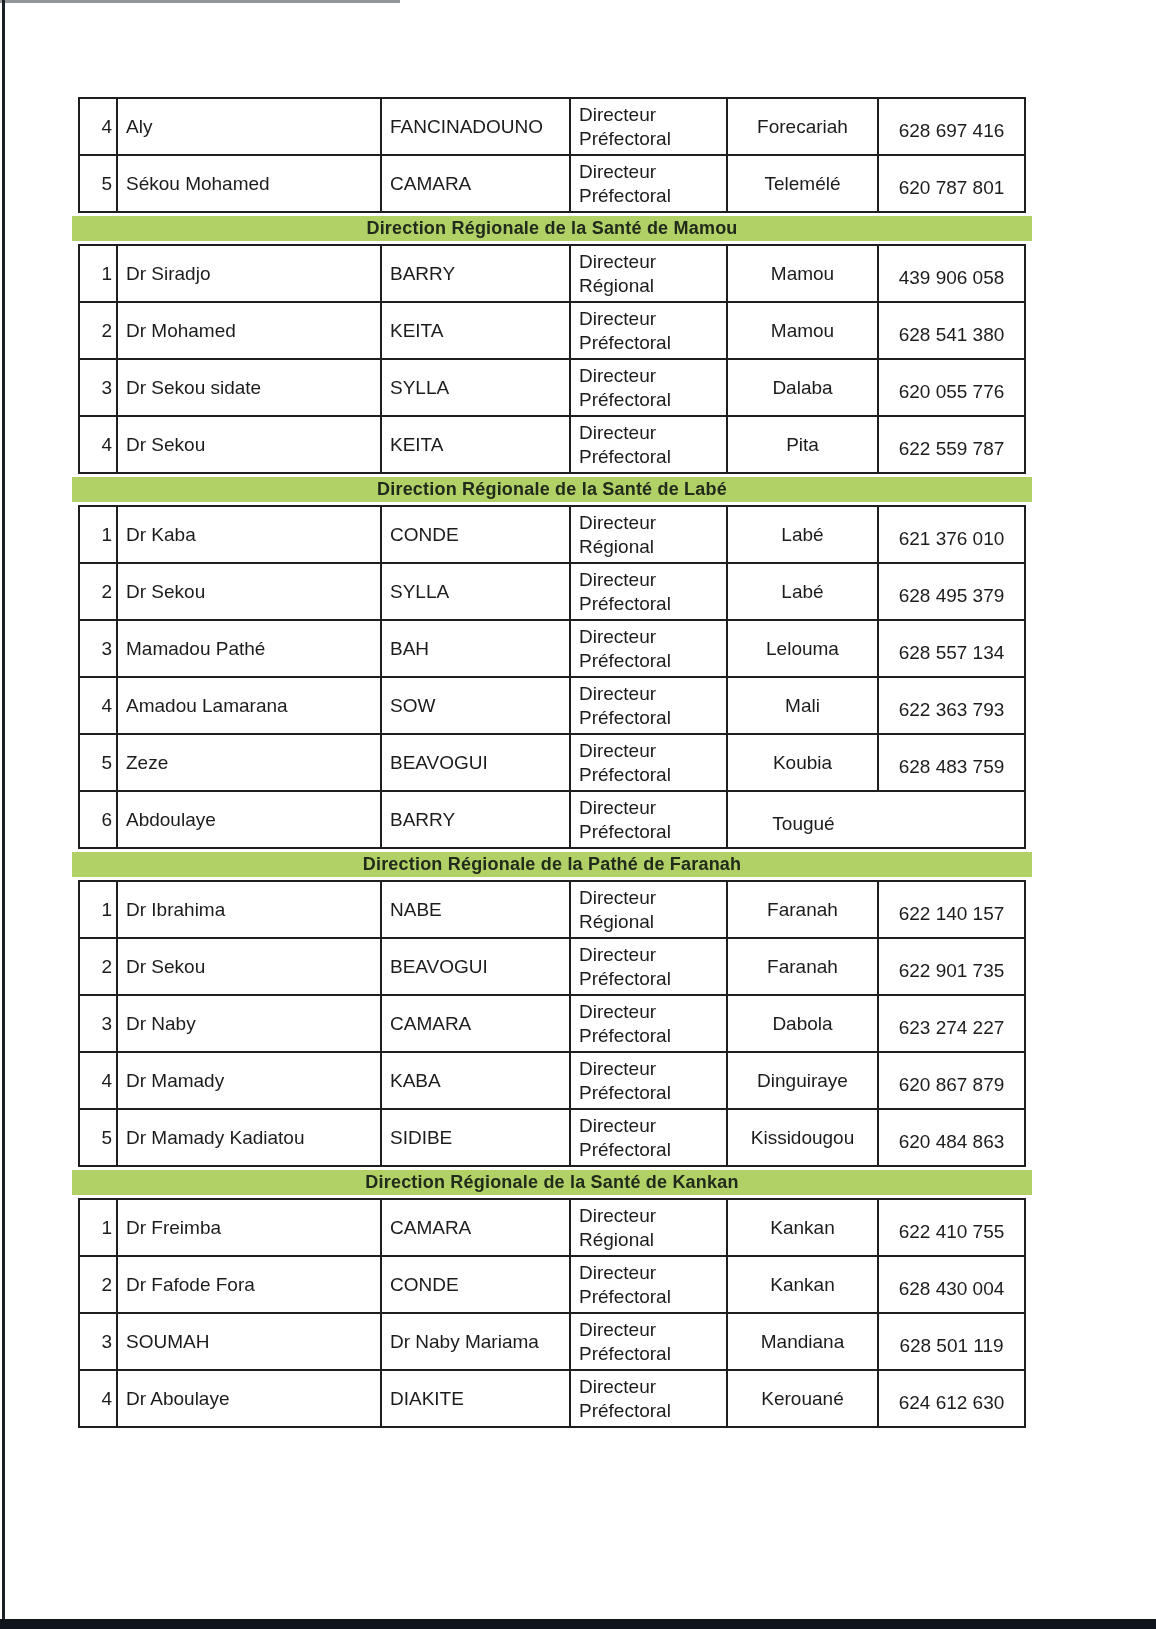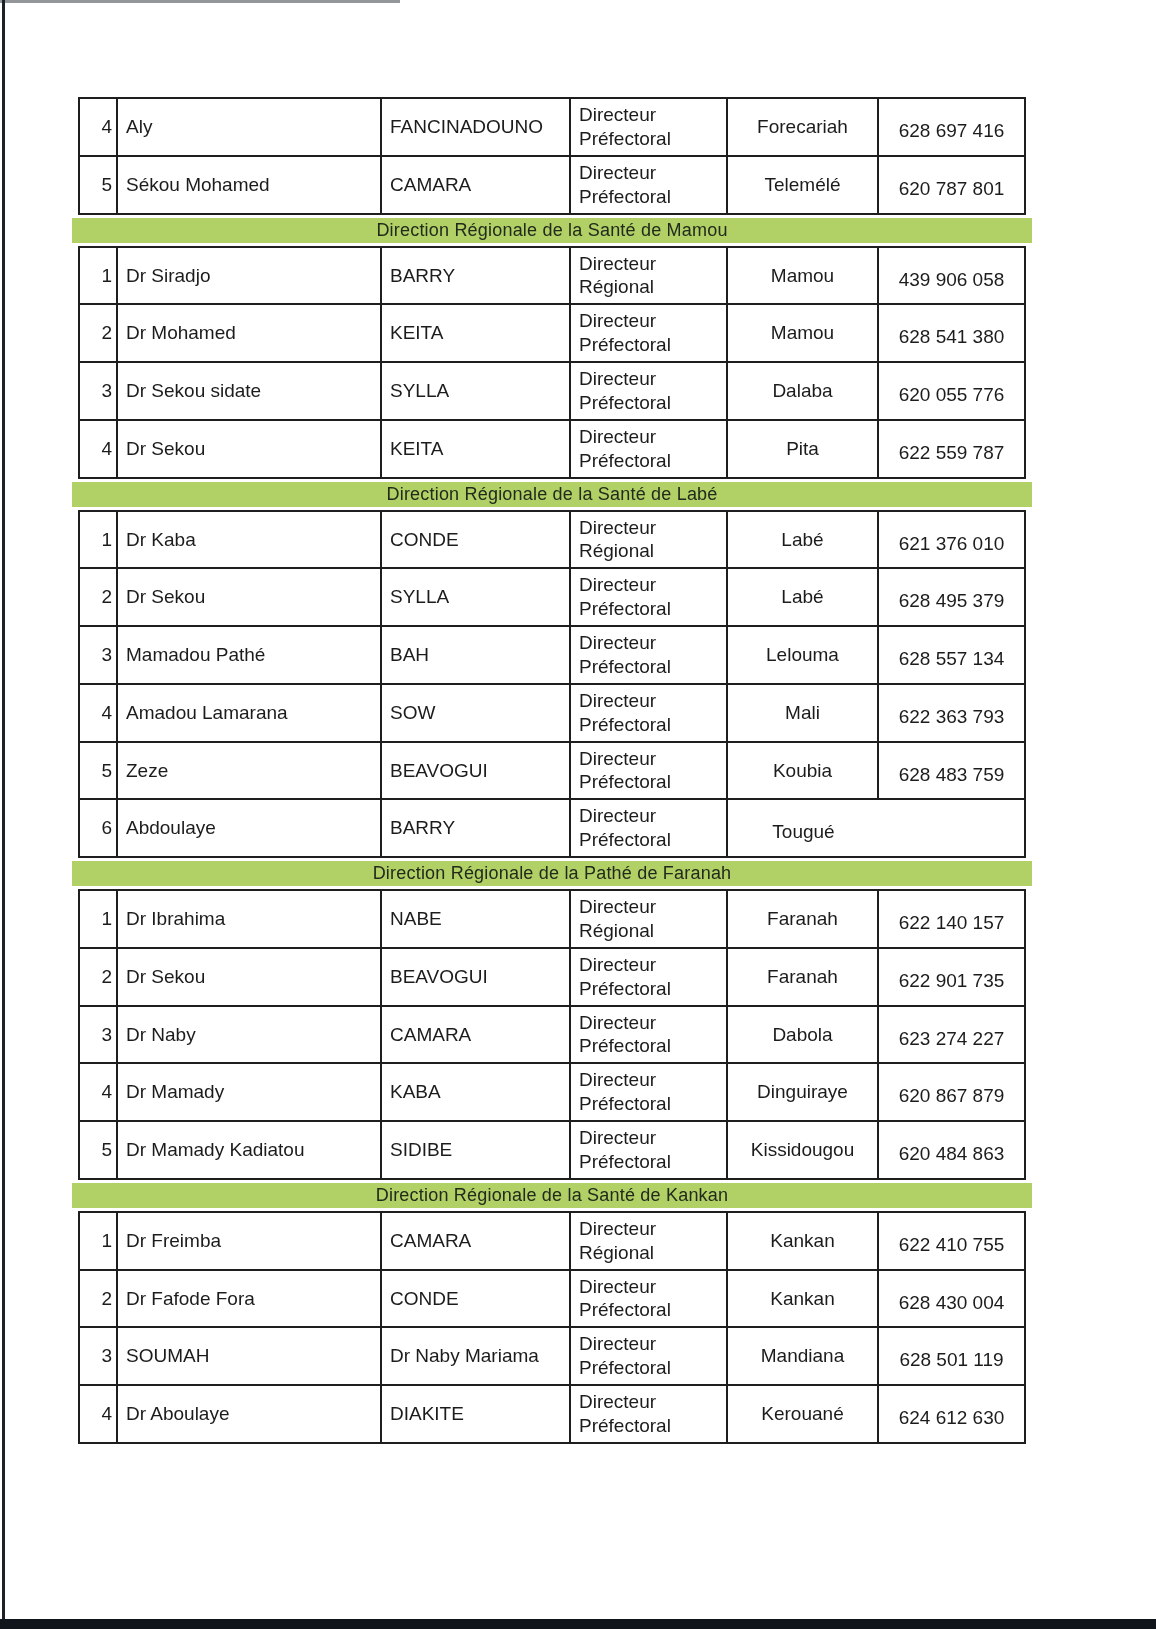--- a/index.html
+++ b/index.html
@@ -73,28 +73,28 @@
     padding-right: 4px;
   }
   .cell.first, .cell.last, .cell.title {
     justify-content: flex-start;
     padding-left: 8px;
     padding-right: 4px;
   }
   .cell.loc, .cell.phone {
     justify-content: center;
     text-align: right;
-    padding: 12px 4px;
+    padding: 0 4px;
   }
   .section-bar {
     margin: 3px -6px;
     height: 25px;
     background: #b1d166;
     color: #222a1c;
-    font-weight: normal;
+    font-weight: bold;
     font-size: 18px;
     display: flex;
     align-items: center;
     justify-content: center;
     letter-spacing: 0.2px;
   }
 </style>
 </head>
 <body>
 

